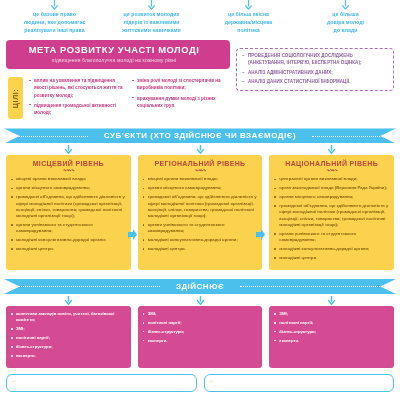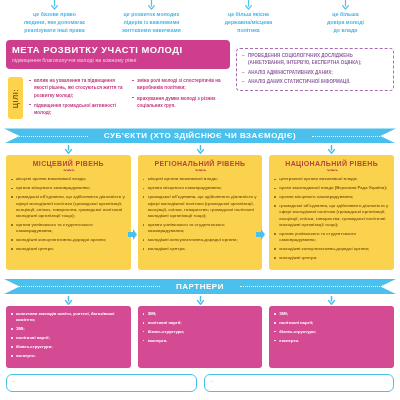--- a/index.html
+++ b/index.html
@@ -50,21 +50,21 @@
     box-sizing: border-box;
     gap: 6px;
   }
   .goal-block { width: 224px; }
   .tools-block { flex: 1; }
 
   .hdr-pink {
     background: #cf3d8e;
     border-radius: 4px 4px 4px 4px;
     color: #ffffff;
-    text-align: left;
+    text-align: center;
     padding: 5px 14px 6px 6px;
     box-sizing: border-box;
   }
   .hdr-pink.light { background: #a96cb0; }
   .hdr-title {
     font-size: 9.4px;
     font-weight: bold;
     letter-spacing: .55px;
     line-height: 1.05;
     white-space: nowrap;
@@ -446,21 +446,21 @@
   <span class="conn c2">
     <svg width="9" height="11" viewBox="0 0 9 11">
         <path d="M0 3 H5 V0 L9 5.5 L5 11 V8 H0 Z" fill="#4cc0ec"></path>
       </svg>
   </span>
 </div>
 
 <div class="ribbon">
   <div class="ribbon-inner">
     <span class="dots"></span>
-    <span class="ribbon-label">ПАРТНЕРИ</span>
+    <span class="ribbon-label">ЗДІЙСНЮЄ</span>
     <span class="dots"></span>
   </div>
 </div>
 
 <div class="tri-arrows">
   <div class="tri-arrow-cell">
     <svg width="9" height="9" viewBox="0 0 9 9">
         <path d="M4.5 0 L4.5 5 M1.6 4.6 L4.5 8.2 L7.4 4.6" stroke="#4cc0ec" stroke-width="1.5" fill="none" stroke-linecap="round" stroke-linejoin="round"></path>
       </svg>
   </div>

